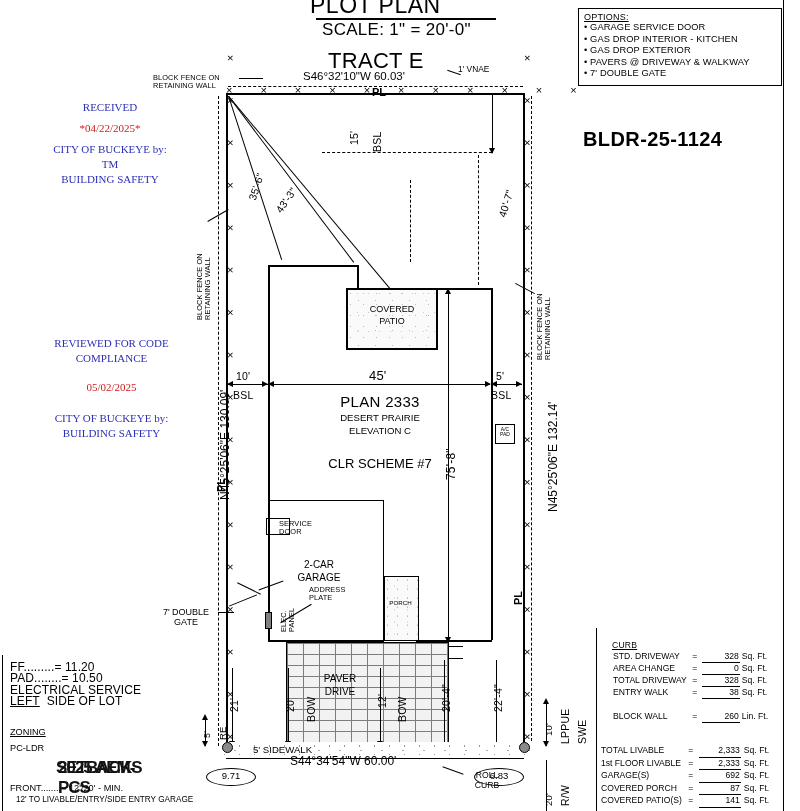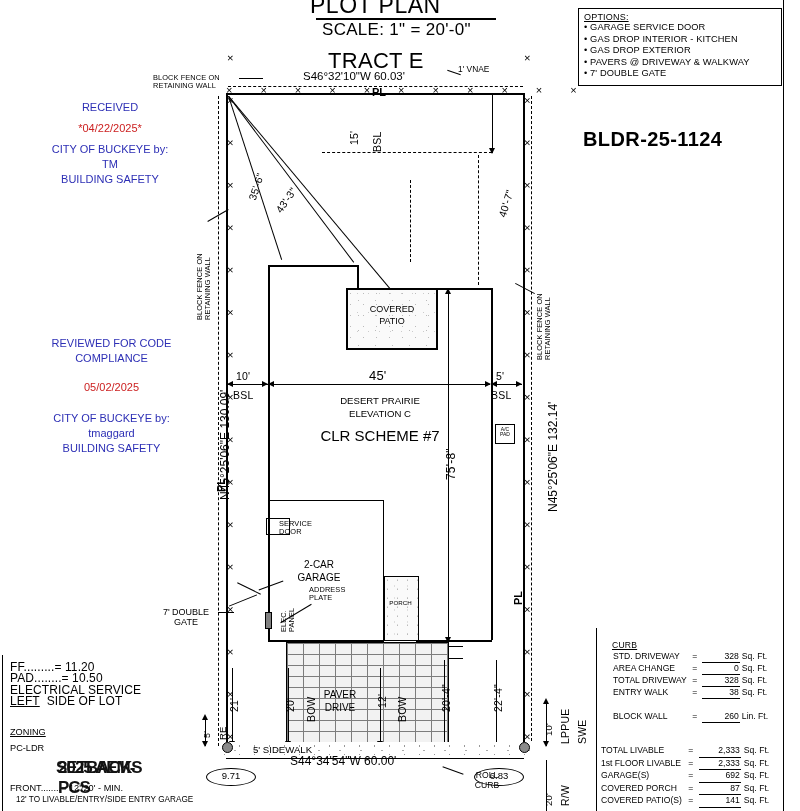--- a/index.html
+++ b/index.html
@@ -20,21 +20,21 @@
   #options-box{left:578px;top:8px;width:193px;border:1px solid #000;padding:3px 4px 5px 5px;}
   #options-box .oh{font-size:9px;text-decoration:underline;letter-spacing:.2px;}
   #options-box ul{margin:0;padding:0;list-style:none;}
   #options-box li{font-size:9.3px;letter-spacing:.1px;line-height:11.6px;}
   #options-box li:before{content:"• ";}
 
   
   #bldr-no{left:583px;top:128px;font-size:20px;font-weight:bold;letter-spacing:.4px;}
 
   
-  .stamp{color:#2d2fb5;font-size:11px;line-height:15px;text-align:center;}
+  .stamp{color:#2d2fb5;font-size:11px;line-height:15px;text-align:center;font-family:Liberation Serif, serif;}
   .stamp .dt{color:#cc2020;}
   #stamp-received{left:30px;top:100px;width:160px;}
   #stamp-reviewed{left:24px;top:336px;width:175px;}
 
   
   .ln{background:#000;position:absolute;}
   .hl{height:1px;}
   .vl{width:1px;}
   .hl2{height:2px;}
   .vl2{width:2px;}
@@ -148,21 +148,20 @@
   <div>BUILDING SAFETY</div>
 </div>
 
 <div class="abs stamp" id="stamp-reviewed">
   <div>REVIEWED FOR CODE</div>
   <div>COMPLIANCE</div>
   <div style="height:14px"></div>
   <div class="dt">05/02/2025</div>
   <div style="height:16px"></div>
   <div>CITY OF BUCKEYE by:</div>
-  <div>tmaggard</div>
   <div>BUILDING SAFETY</div>
 </div>
 
 <div class="abs nw" style="left:328px;top:48px;font-size:22px;letter-spacing:.3px;">TRACT E</div>
 <div class="abs nw" style="left:303px;top:70px;font-size:11.5px;">S46°32'10"W 60.03'</div>
 <div class="abs nw" style="left:458px;top:64px;font-size:8.4px;">1' VNAE</div>
 <div class="abs" style="left:447px;top:72px;width:14px;height:1px;background:#000;transform:rotate(18deg);"></div>
 
 <div class="abs vert" style="left:218px;top:500px;transform:rotate(-90deg);font-size:12px;">N45°25'06"E 130.09'</div>
 
@@ -251,29 +250,30 @@
 <div id="covered-patio" class="abs">
   <div class="abs lbl9 ctr" style="left:0;top:14px;width:88px;">COVERED</div>
   <div class="abs lbl9 ctr" style="left:0;top:26px;width:88px;">PATIO</div>
 </div>
 
 <div id="porch" class="abs">
   <div class="abs" style="left:-1px;top:22px;width:33px;font-size:6.2px;text-align:center;">PORCH</div>
 </div>
 
 <div id="paver-drive" class="abs"></div>
-<div class="abs ctr" style="left:305px;top:672px;width:70px;font-size:10px;line-height:13px;margin-top:16px;">
+<div class="abs ctr" style="left:305px;top:672px;width:70px;font-size:10px;line-height:13px;">
   <div>PAVER</div>
   <div>DRIVE</div>
 </div>
 
 <div class="abs ctr" style="left:300px;top:393px;width:160px;">
+  <div style="font-size:15px;letter-spacing:.3px;">PLAN 2333</div>
   <div style="font-size:9.6px;margin-top:2px;">DESERT PRAIRIE</div>
   <div style="font-size:9.6px;margin-top:2px;">ELEVATION C</div>
-  <div style="font-size:15px;margin-top:8px;">CLR SCHEME #7</div>
+  <div style="font-size:13px;margin-top:20px;">CLR SCHEME #7</div>
 </div>
 
 <div class="abs ctr" style="left:284px;top:558px;width:70px;font-size:10px;line-height:13px;">
   <div>2-CAR</div>
   <div>GARAGE</div>
 </div>
 <div class="abs lbl" style="left:309px;top:586px;">
   <div>ADDRESS</div>
   <div>PLATE</div>
 </div>

